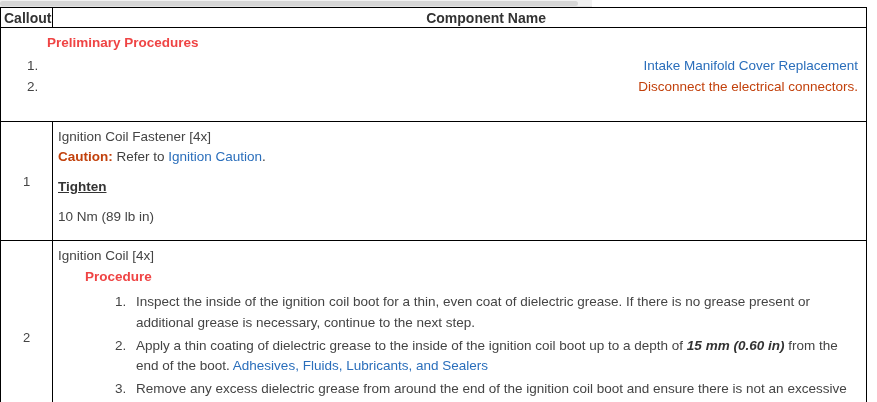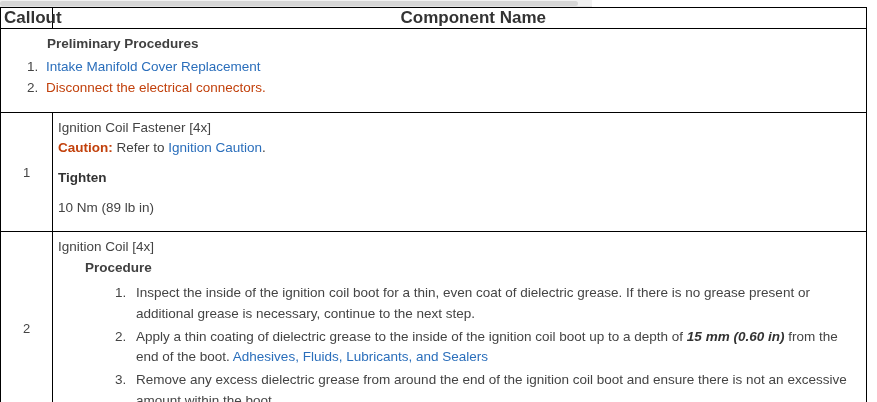--- a/index.html
+++ b/index.html
@@ -60,21 +60,21 @@
     vertical-align: middle;
     padding: 0;
   }
   col.c-callout { width: 52px; }
   col.c-name    { width: 814px; }
 
   
   thead th {
     height: 19px;
     font-weight: bold;
-    font-size: 17px;
+    font-size: 14px;
     color: #333333;
     padding: 0 0 1px 0;
   }
   th.h-callout {
     text-align: left;
     padding-left: 3px;
   }
   th.h-name {
     text-align: right;
     padding-right: 320px;
@@ -92,34 +92,35 @@
     vertical-align: top;
     line-height: 1.35;
   }
   td.merged-cell {
     padding: 7px 8px 9px 5px;
     vertical-align: top;
   }
 
   .sub-head {
     font-weight: bold;
-    color: #404040;
+    color: #ef4444;
     font-size: 13.5px;
     margin: 0 0 4px 41px;
   }
   .sub-head.indent-proc {
     margin-left: 27px;
     margin-top: 3px;
     margin-bottom: 6px;
   }
 
   ol.num-list {
-    margin: 6px 0 6px 0;
+    margin: 6px 0 16px 0;
     padding: 0 0 0 36px;
     list-style-position: outside;
+    text-align: right;
   }
   ol.num-list > li {
     margin: 0 0 1px 0;
     padding-left: 4px;
     line-height: 1.45;
   }
   ol.proc-list {
     margin: 4px 0 0 0;
     padding: 0 0 0 72px;
   }
@@ -141,20 +142,21 @@
   }
   .caution-word {
     font-weight: bold;
     color: #c2410c;
   }
   .caution-red { color: #404040; }
   .tighten {
     font-weight: bold;
     color: #333333;
     margin: 11px 0 0 0;
+    text-decoration: underline;
   }
   .torque {
     margin: 12px 0 2px 0;
     color: #444444;
   }
   .title-line { margin: 0; color: #444444; }
   .b { font-weight: bold; color: #333333; font-style: italic; }
 </style>
 </head>
 <body>

